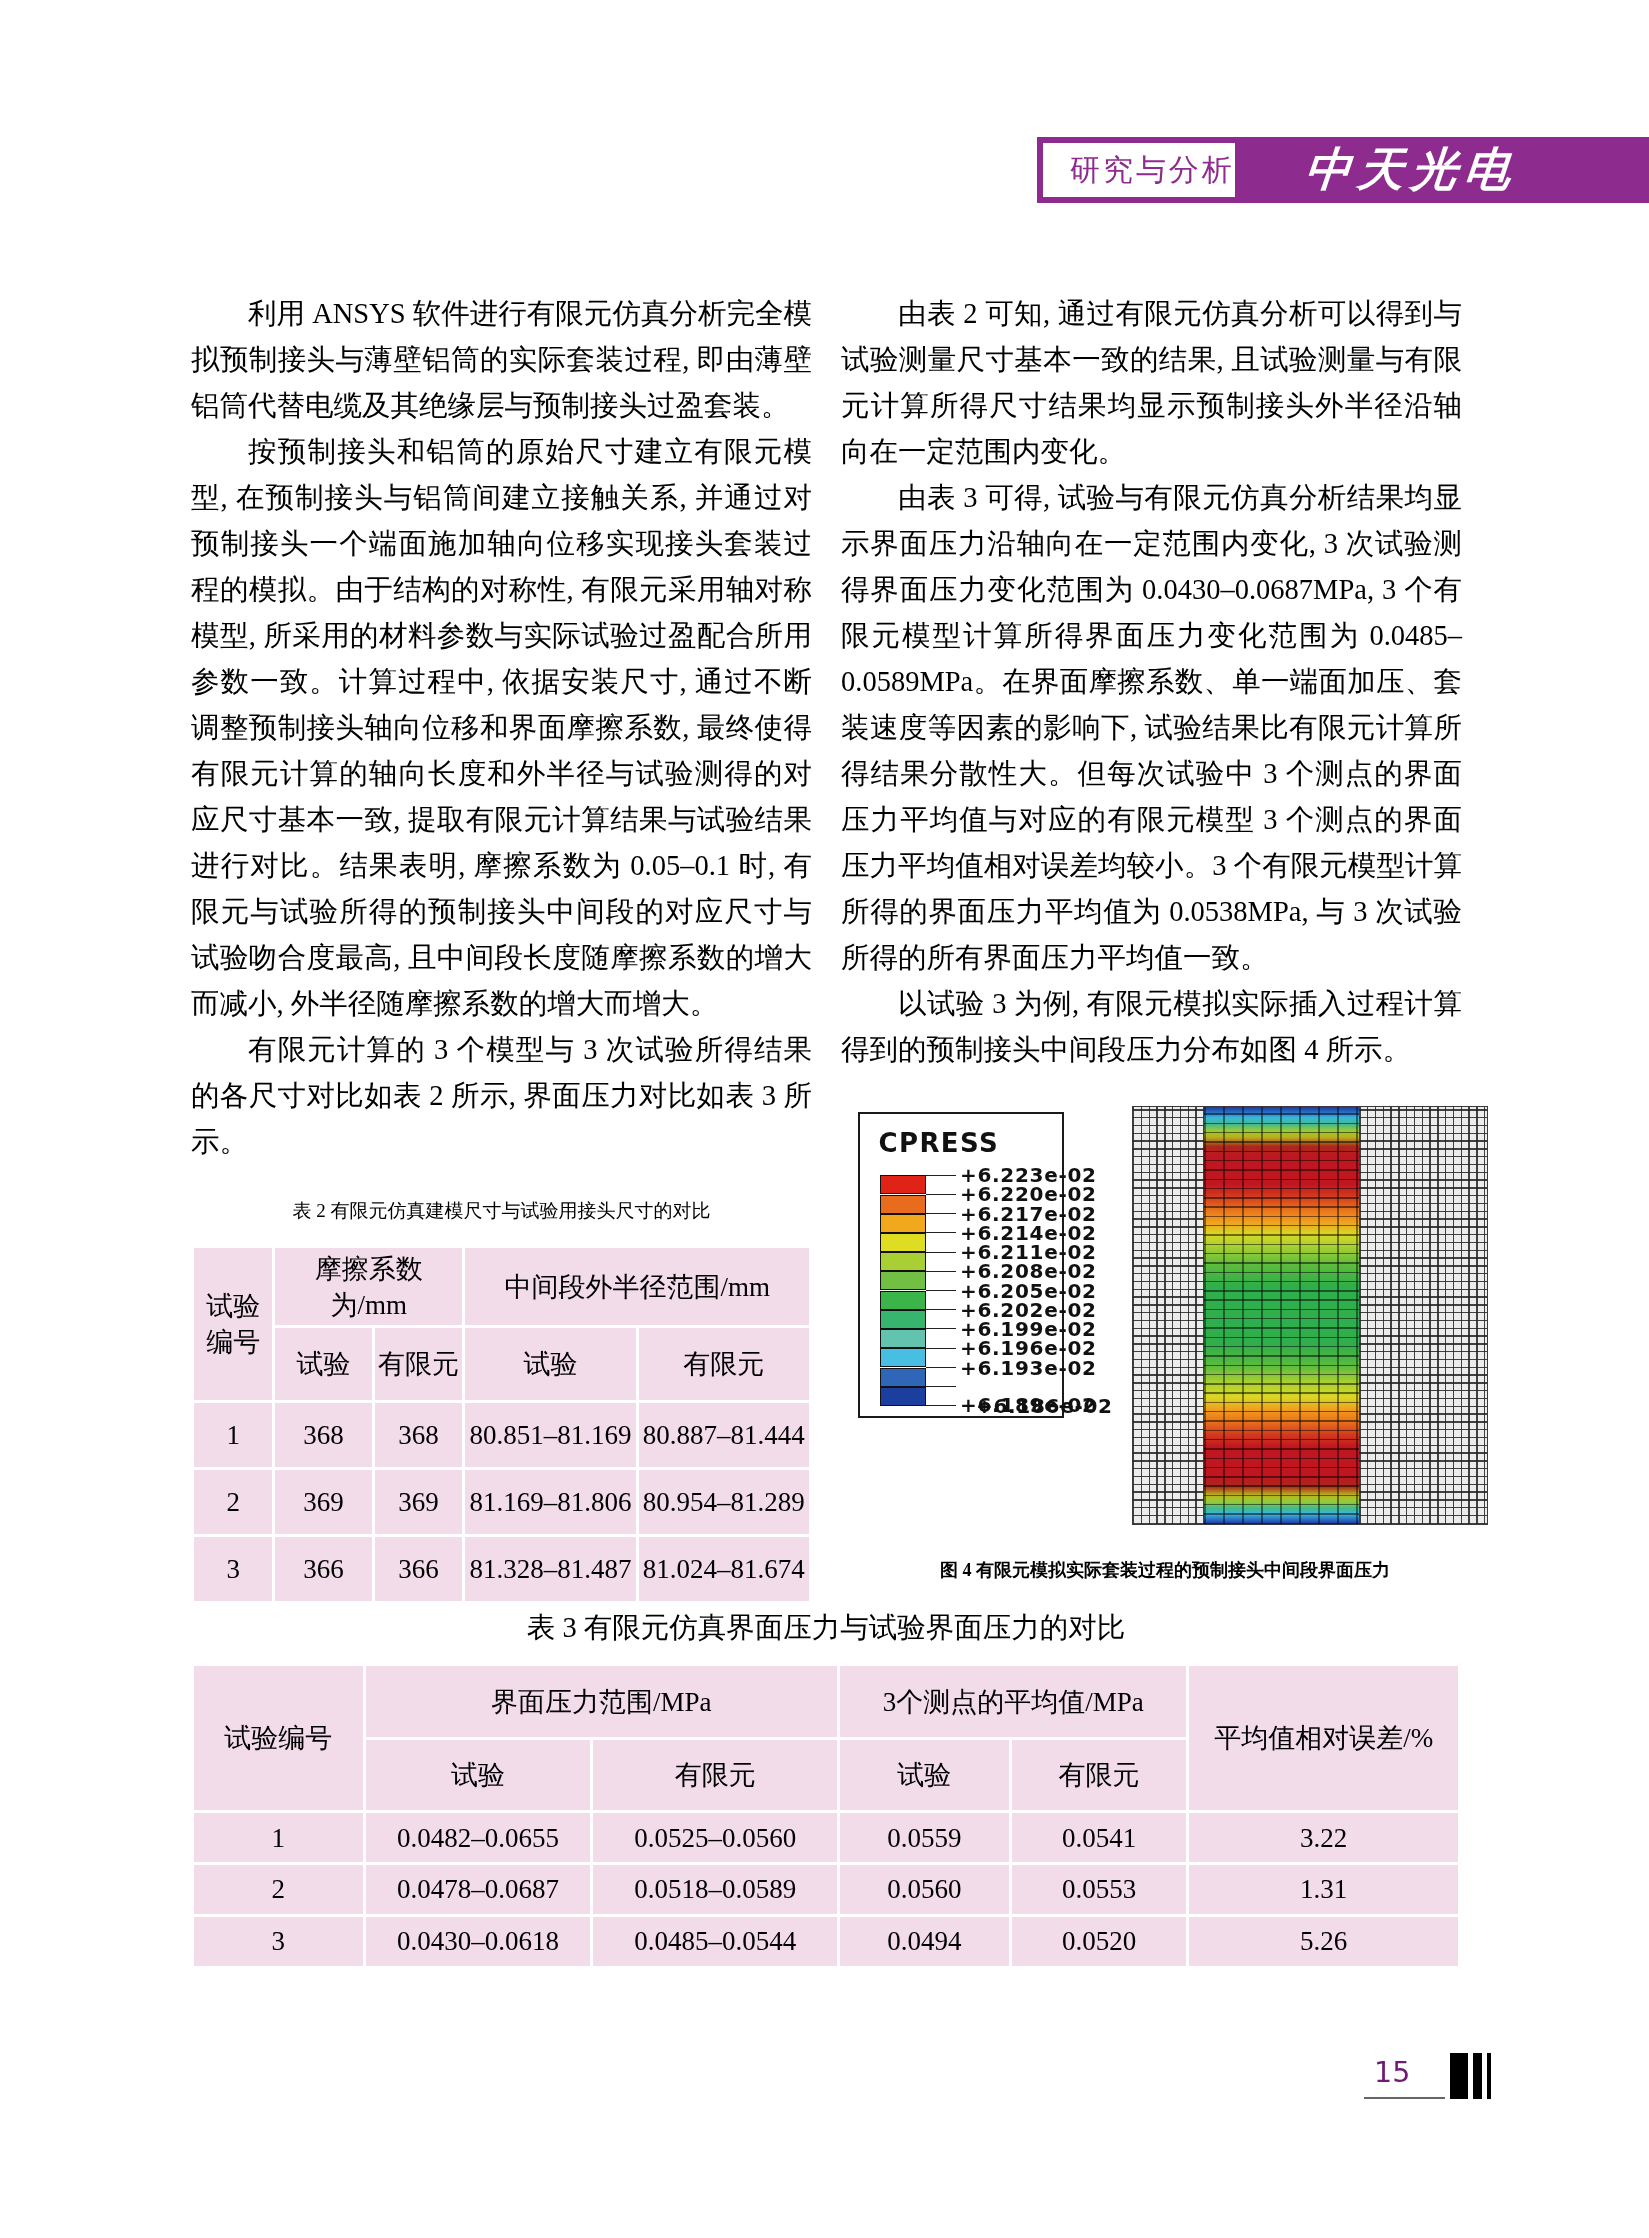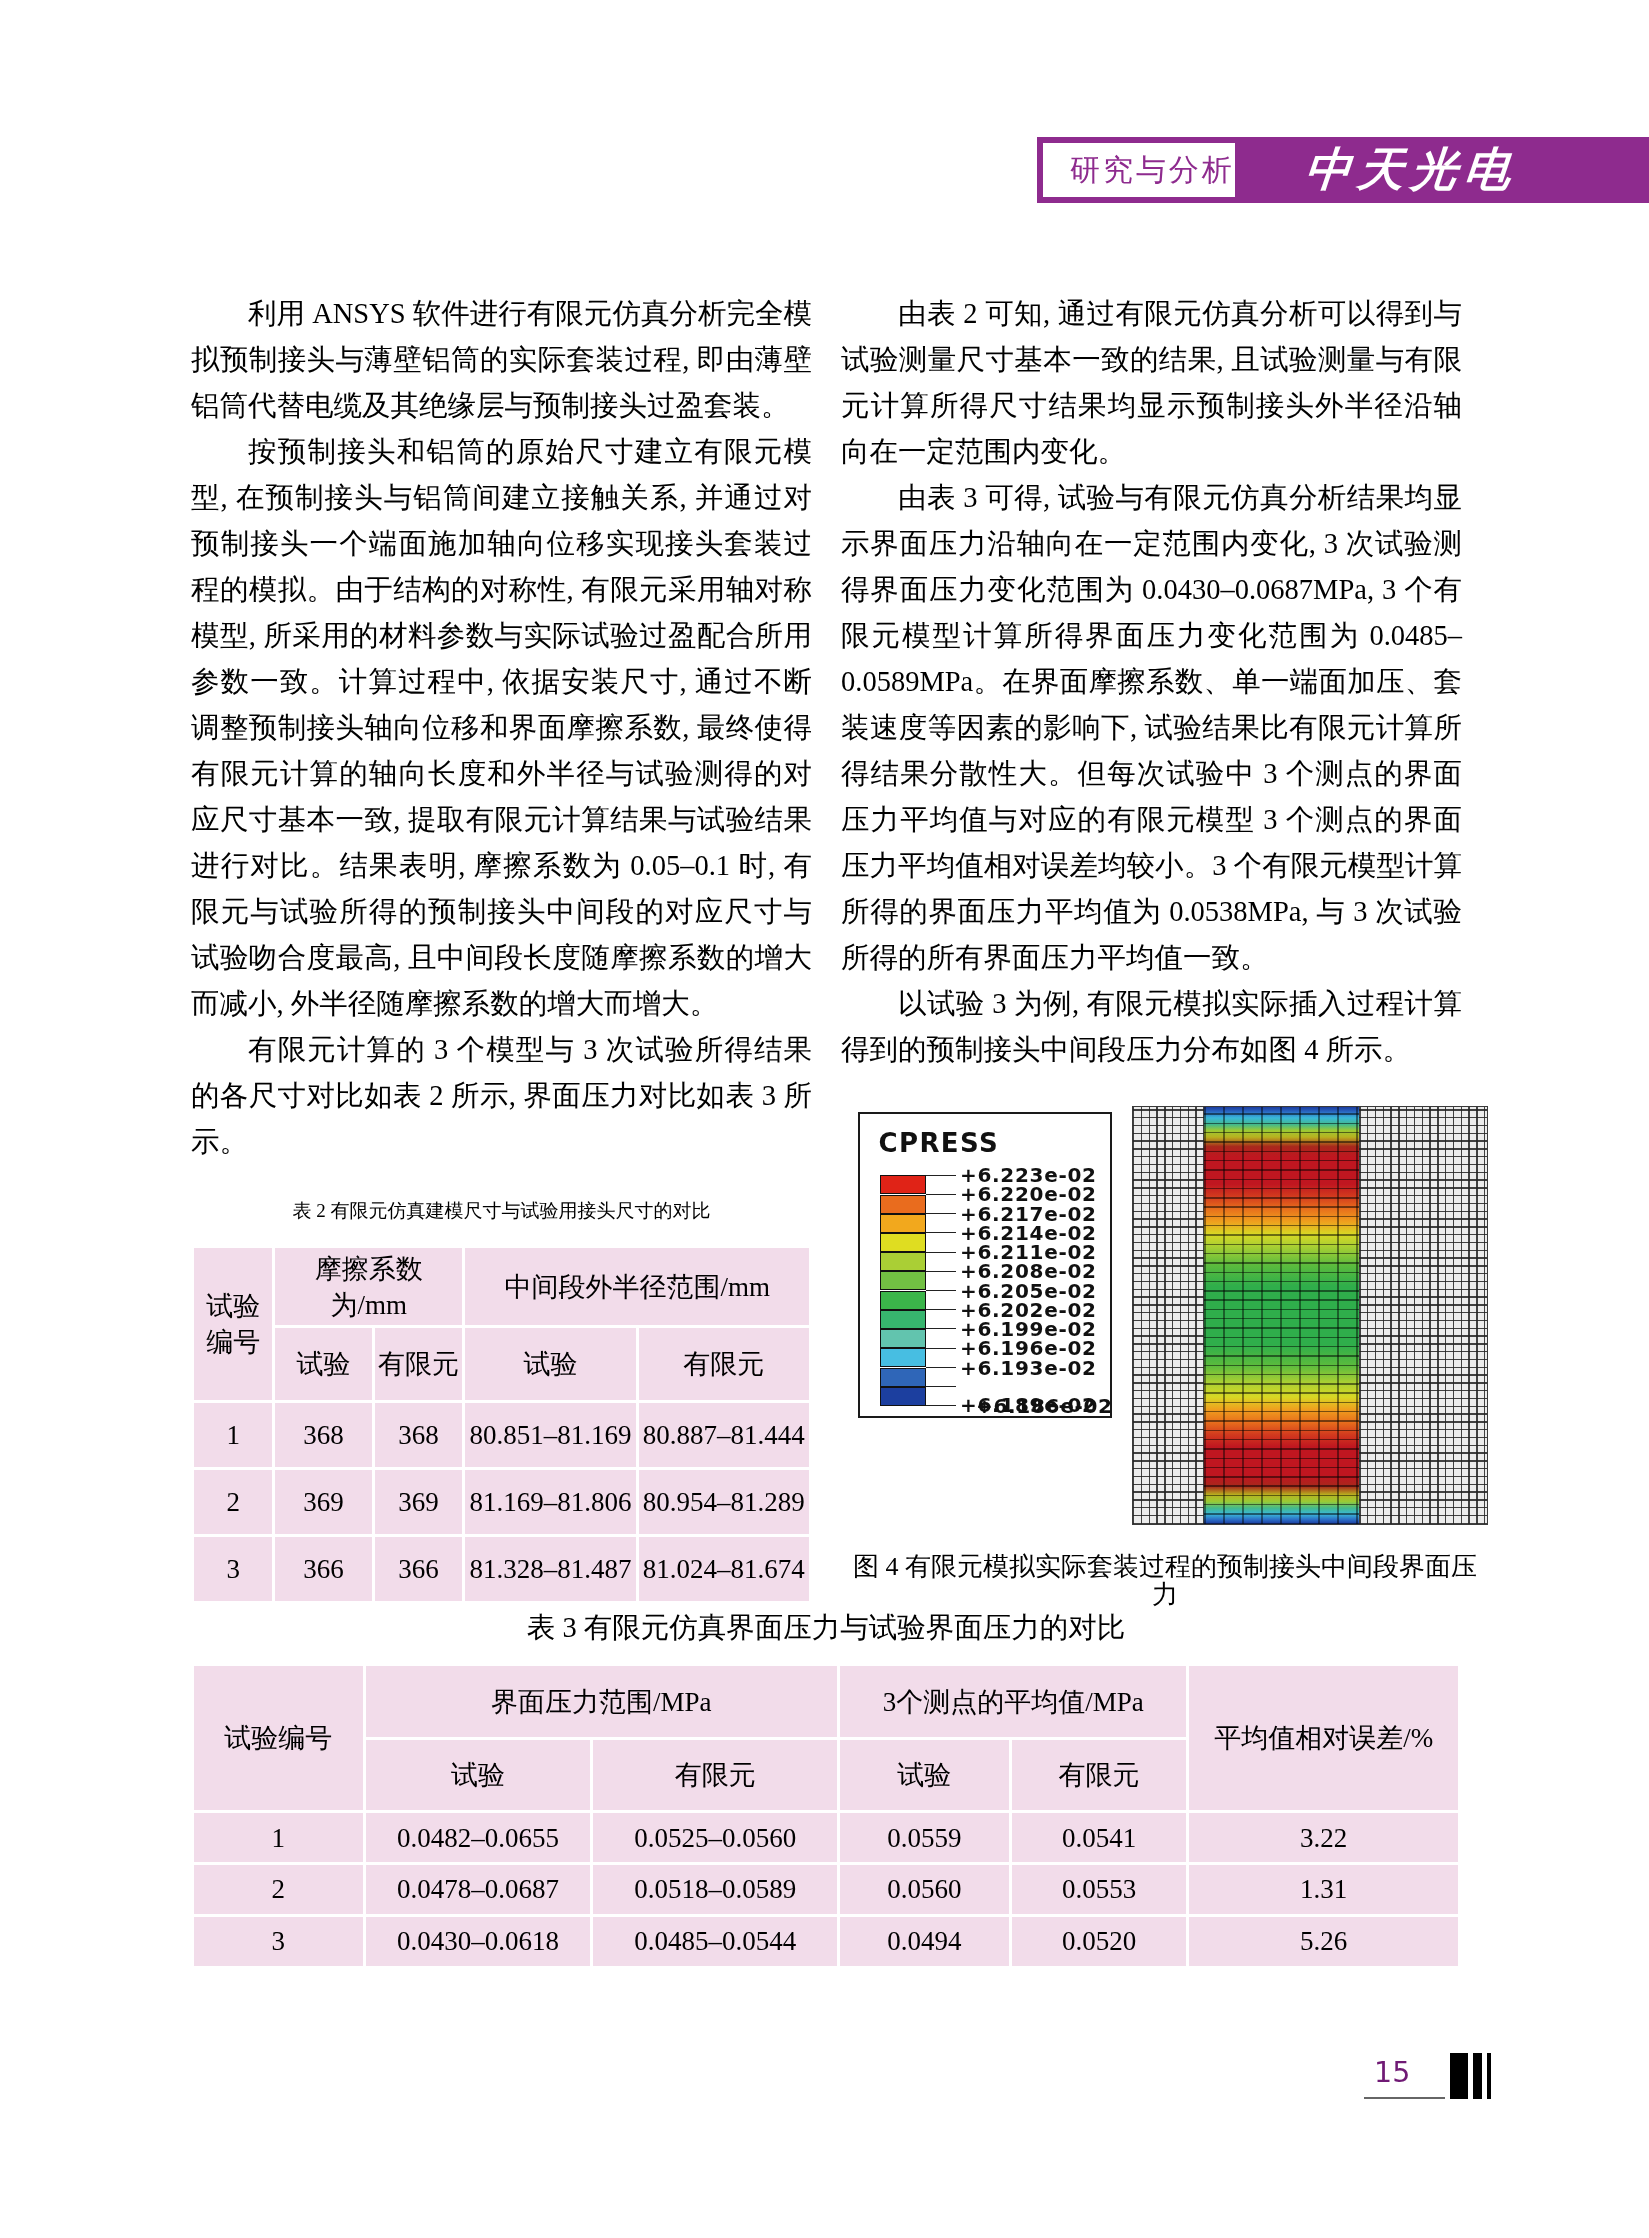--- a/index.html
+++ b/index.html
@@ -33,21 +33,21 @@
   .t2 tr.h2 td{height:66px;}
   .t2 tr.d  td{height:58px;}
   .t3wrap{position:absolute;left:191px;top:1609px;width:1270px;}
   .t3-title{text-align:center;font-size:28.5px;line-height:38px;}
   .t3 tr.h1 td{height:66px;}
   .t3 tr.h2 td{height:64px;}
   .t3 tr.d  td{height:43px;}
 
   
   .figure{position:absolute;left:841px;top:1106px;width:648px;height:423px;}
-  .legend{position:absolute;left:17px;top:5.7px;width:254px;height:306px;
+  .legend{position:absolute;left:17px;top:5.7px;width:206px;height:306px;
           border:2.1px solid #1a1a1a;background:#ffffff;
           font-family:"DejaVu Sans",sans-serif;box-sizing:border-box;}
   .legend-title{position:absolute;left:18.5px;top:14.3px;font-size:26px;font-weight:bold;
                 letter-spacing:1.4px;color:#111;}
   .lg-swatch{position:absolute;left:20px;width:46px;height:19px;border:1.4px solid #111;
              box-sizing:border-box;}
   .lg-tick{position:absolute;left:66px;width:30px;height:1.4px;background:#222;}
   .lg-label{position:absolute;left:100px;font-size:20px;font-weight:bold;color:#111;
             letter-spacing:0.7px;white-space:nowrap;}
   .mesh{position:absolute;left:291px;top:0;width:356px;height:419px;
@@ -62,21 +62,21 @@
           #e8701c 24.5%,#efa01e 27.5%,#d8d824 30.5%,#a8cf33 33.5%,#5bbb3d 38%,
           #2fae4b 43%,#2fae4b 57%,#5bbb3d 62%,#a8cf33 66%,#d8d824 69.5%,
           #efa01e 72.5%,#e8701c 75.5%,#d33b1e 78.5%,#c01620 81.5%,#c01620 88.5%,
           #a8281c 91%,#b8b21f 93%,#9aca35 94.6%,#43b98c 96.2%,#3ab8d9 97.6%,
           #2b6ac4 99%,#1b3b9e 100%);}
   .band::after{content:"";position:absolute;top:0;left:0;right:0;bottom:0;
         background-image:
           repeating-linear-gradient(0deg,rgba(0,0,0,.5) 0 1.4px,rgba(0,0,0,0) 1.4px 9.3px),
           repeating-linear-gradient(90deg,rgba(0,0,0,.45) 0 2.1px,rgba(0,0,0,0) 2.1px 19px);}
   .fig-caption{position:absolute;left:841px;top:1553px;width:648px;text-align:center;
-               font-size:26px;line-height:28px;}
+               font-size:18px;line-height:34px;font-weight:bold;}
 
   
   .footer{position:absolute;left:1364px;top:2053px;width:114px;height:51px;}
   .pageno{position:absolute;left:10px;top:2.9px;font-family:"DejaVu Sans",sans-serif;
           font-size:28.5px;color:#701a75;}
   .footer-line{position:absolute;left:0;top:44px;width:81px;height:2.1px;background:#666;}
   .bar{position:absolute;background:#000;top:0;height:46px;}
   .b1{left:86px;width:18px;}
   .b2{left:109px;width:8.6px;}
   .b3{left:123px;width:3.6px;}

